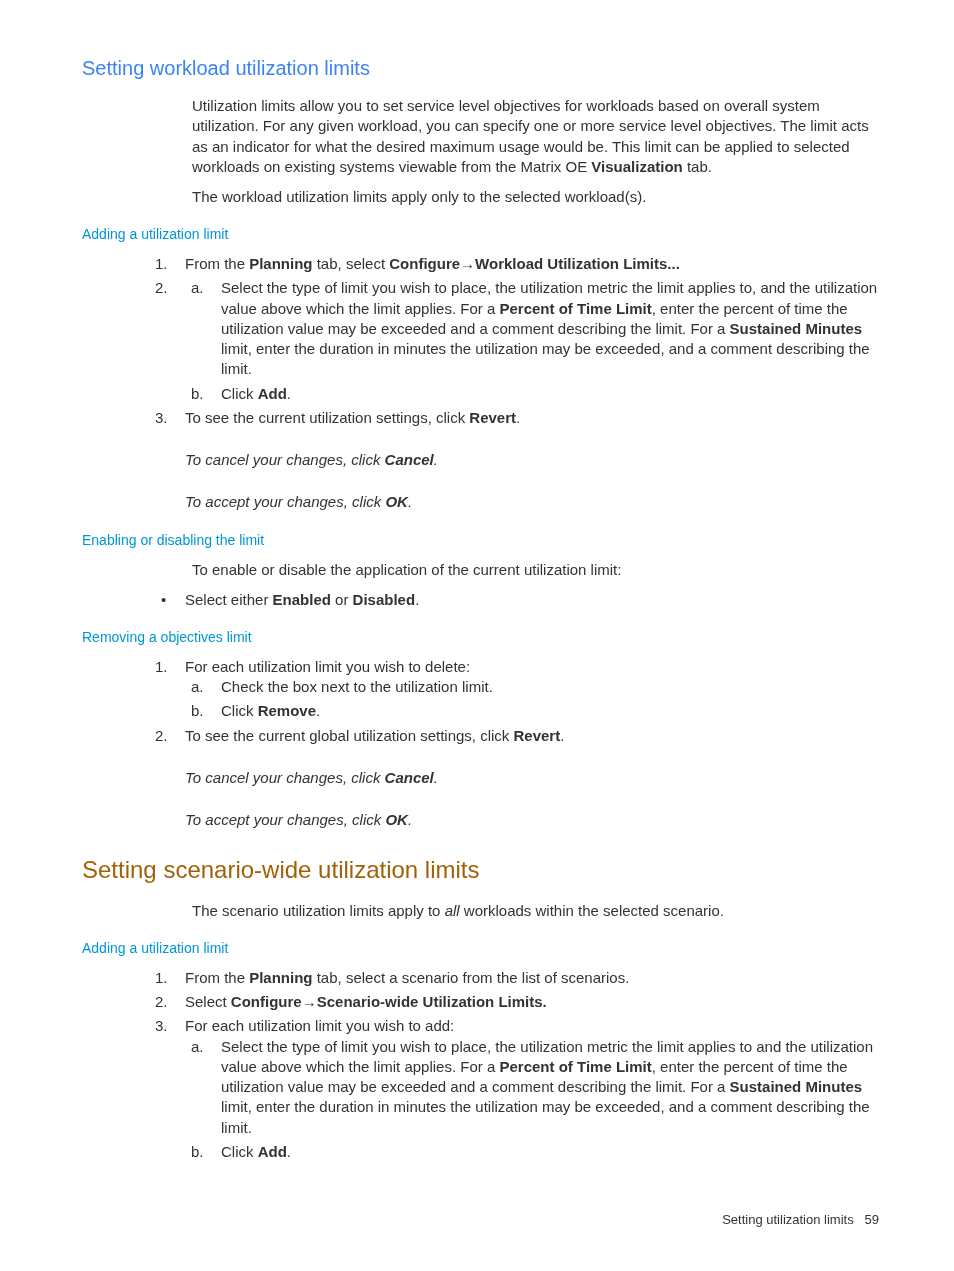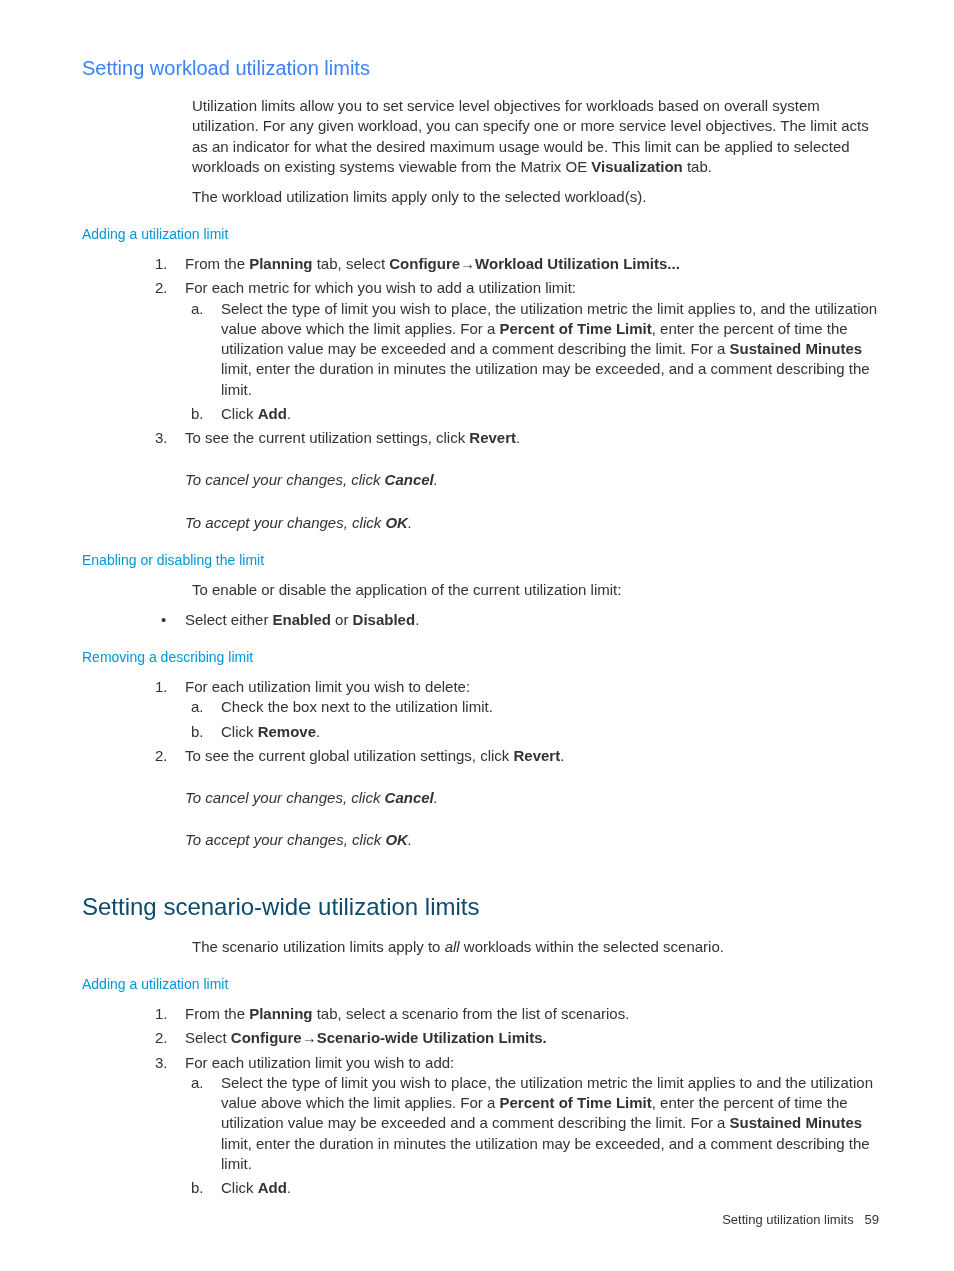--- a/index.html
+++ b/index.html
@@ -17,22 +17,22 @@
     h1 {
       font-size: 20px;
       font-weight: 300;
       color: #3b82f6;
       margin-bottom: 14px;
       margin-left: 0;
     }
     h2 {
       font-size: 24px;
       font-weight: 300;
-      color: #0c4a6e;
-      margin-top: 40px;
+      color: #a16207;
+      margin-top: 24px;
       margin-bottom: 14px;
     }
     h3 {
       font-size: 14px;
       font-weight: 300;
       color: #0096d6;
       margin-top: 18px;
       margin-bottom: 10px;
     }
     p {
@@ -102,38 +102,38 @@
 <body>
 
 <h1>Setting workload utilization limits</h1>
 
 <p><span>Utilization limits allow you to set service level objectives for workloads based on overall system utilization. For any given workload, you can specify one or more service level objectives. The limit acts as an indicator for what the desired maximum usage would be. This limit can be applied to selected workloads on existing systems viewable from the Matrix OE </span><b>Visualization</b><span> tab.</span></p>
 <p>The workload utilization limits apply only to the selected workload(s).</p>
 
 <h3>Adding a utilization limit</h3>
 <ol class="numbered">
   <li><span class="marker">1.</span><span>From the </span><b>Planning</b><span> tab, select </span><b>Configure</b>→<b>Workload Utilization Limits...</b></li>
-  <li><span class="marker">2.</span><span>For each metric for which you wish to add a utilization limit:</span>
+  <li><span class="marker">2.</span>
     <ol class="lettered">
       <li><span class="marker">a.</span><span>Select the type of limit you wish to place, the utilization metric the limit applies to, and the utilization value above which the limit applies. For a </span><b>Percent of Time Limit</b><span>, enter the percent of time the utilization value may be exceeded and a comment describing the limit. For a </span><b>Sustained Minutes</b><span> limit, enter the duration in minutes the utilization may be exceeded, and a comment describing the limit.</span></li>
       <li><span class="marker">b.</span><span>Click </span><b>Add</b>.</li>
     </ol>
   </li>
   <li><span class="marker">3.</span><span>To see the current utilization settings, click </span><b>Revert</b>.</li>
 </ol>
 <div class="cont"><span>To cancel your changes, click </span><b>Cancel</b>.</div>
 <div class="cont"><span>To accept your changes, click </span><b>OK</b>.</div>
 
 <h3>Enabling or disabling the limit</h3>
 <p>To enable or disable the application of the current utilization limit:</p>
 <ul class="bullet">
   <li><span>Select either </span><b>Enabled</b><span> or </span><b>Disabled</b>.</li>
 </ul>
 
-<h3>Removing a describing limit</h3>
+<h3>Removing a objectives limit</h3>
 <ol class="numbered">
   <li><span class="marker">1.</span><span>For each utilization limit you wish to delete:</span>
     <ol class="lettered">
       <li><span class="marker">a.</span><span>Check the box next to the utilization limit.</span></li>
       <li><span class="marker">b.</span><span>Click </span><b>Remove</b>.</li>
     </ol>
   </li>
   <li><span class="marker">2.</span><span>To see the current global utilization settings, click </span><b>Revert</b>.</li>
 </ol>
 <div class="cont"><span>To cancel your changes, click </span><b>Cancel</b>.</div>

